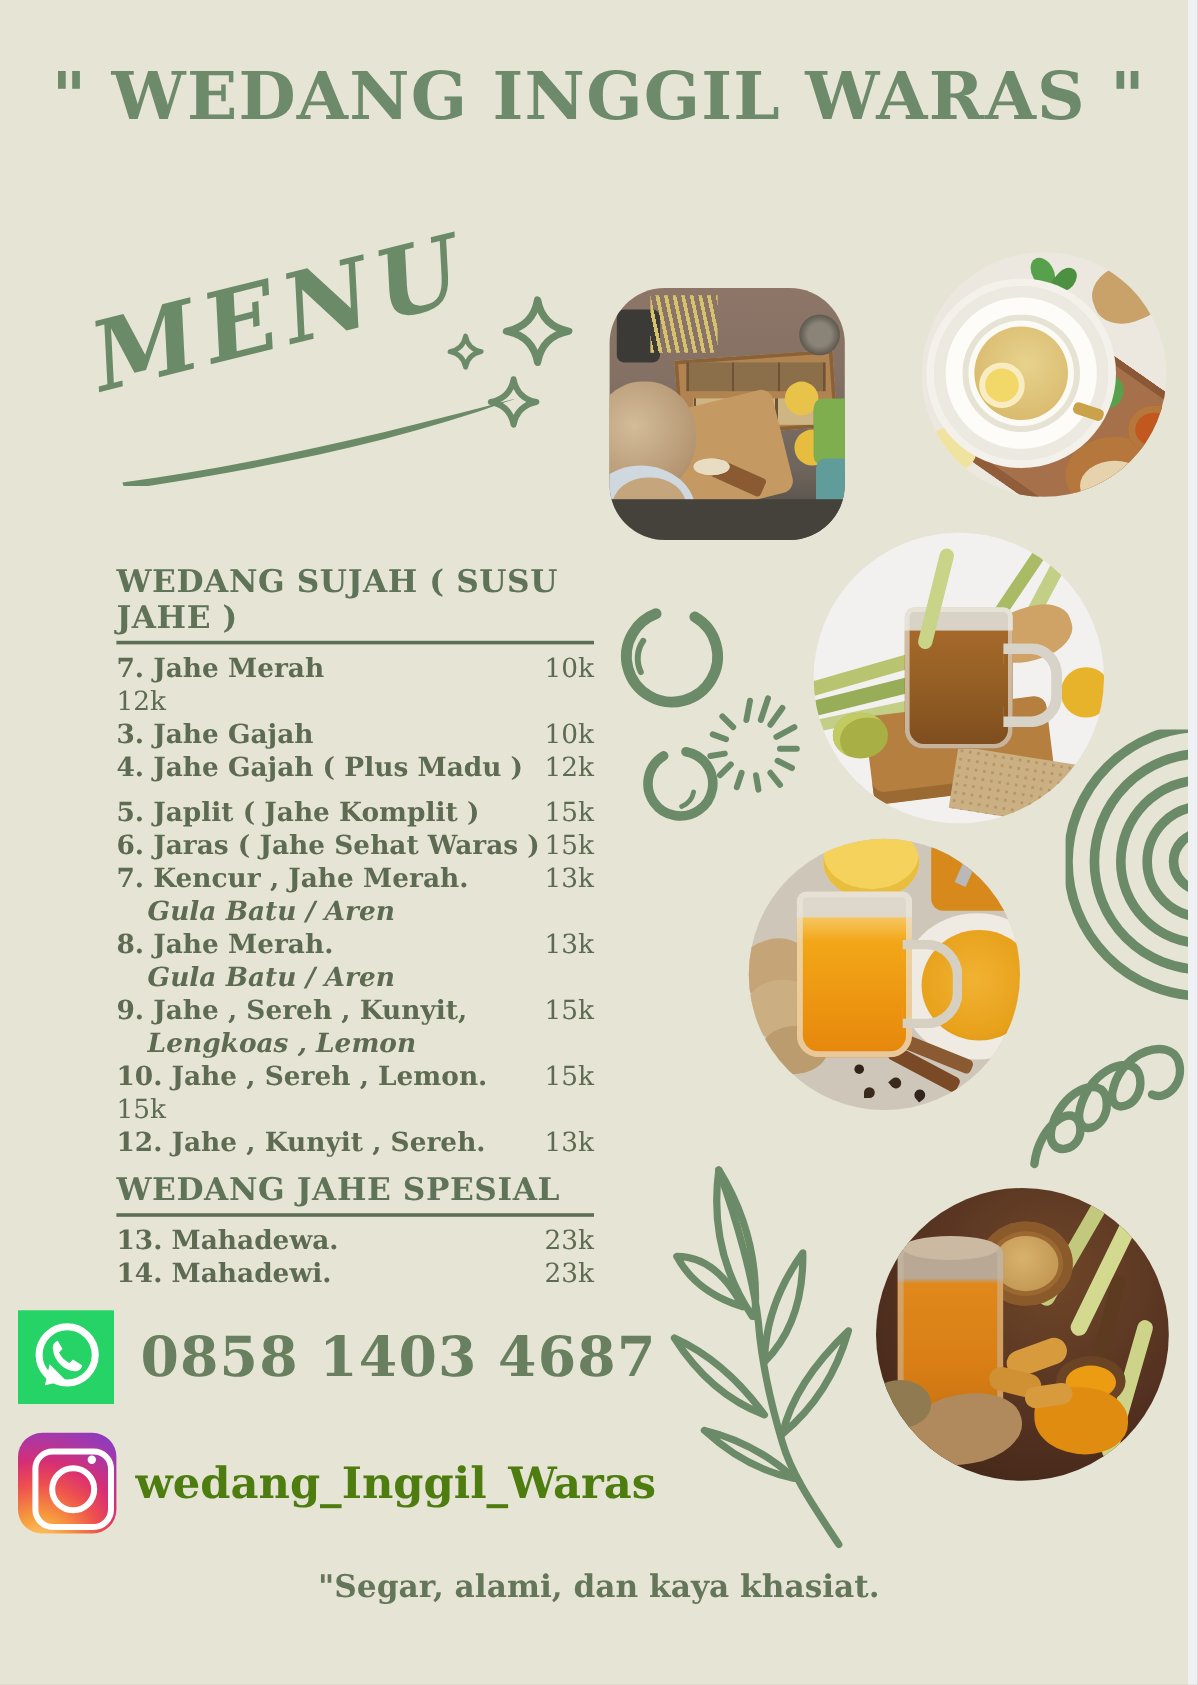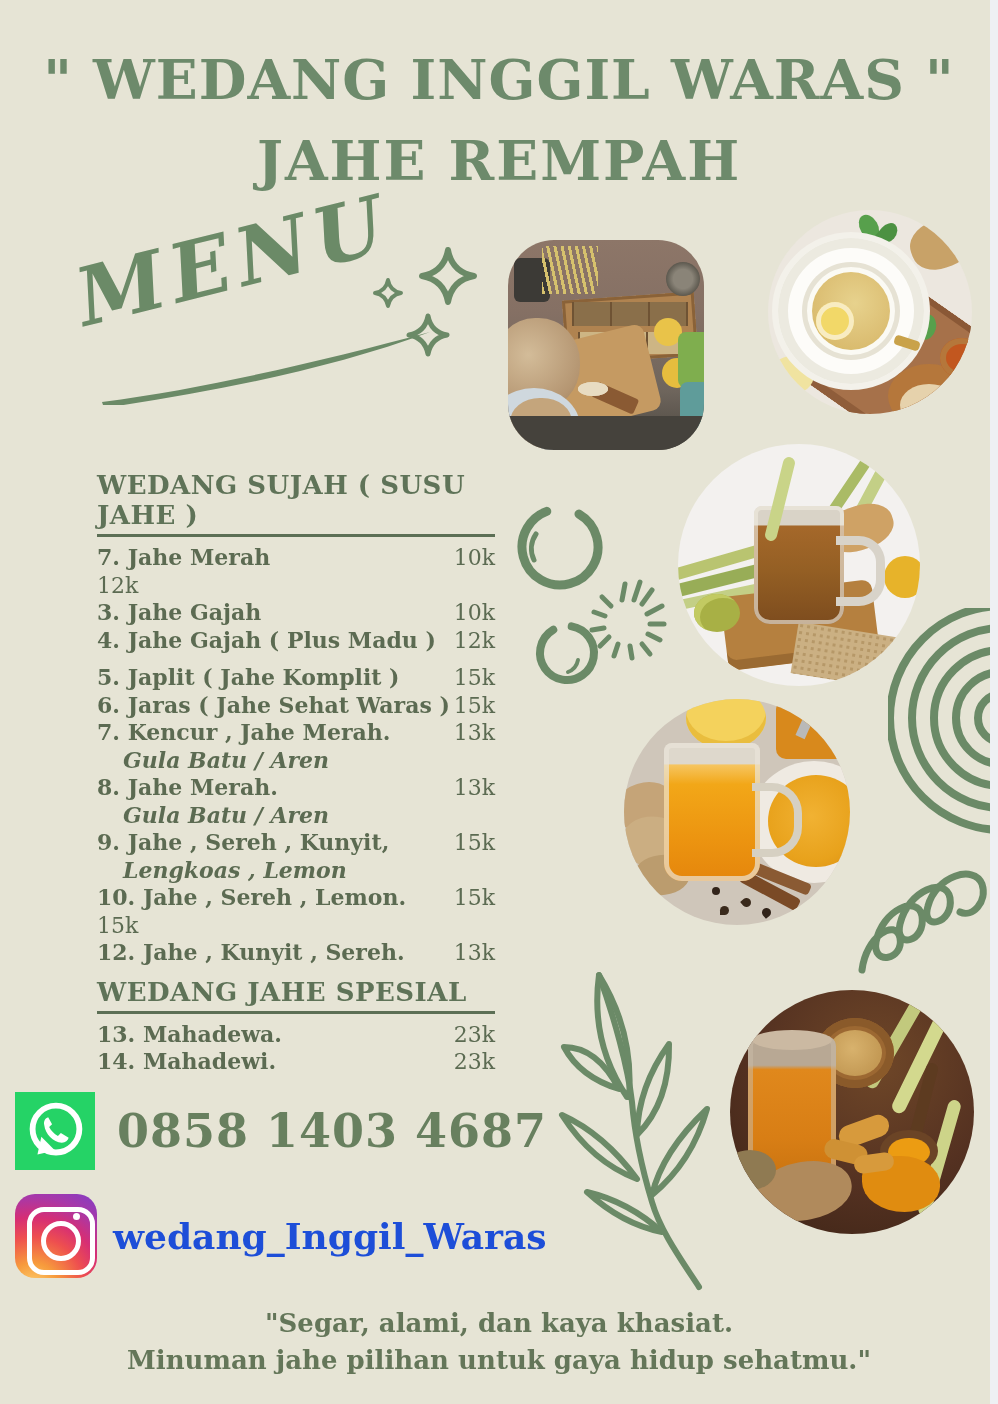--- a/index.html
+++ b/index.html
@@ -55,34 +55,33 @@
   
   .wa-row{position:absolute;left:15px;top:1092px;display:flex;align-items:center;}
   .wa-icon{width:80px;height:78px;background:#25d366;display:block;}
   .wa-number{margin-left:22px;font-size:46px;font-weight:bold;color:#68805f;letter-spacing:1px;}
   .ig-row{position:absolute;left:15px;top:1194px;display:flex;align-items:center;}
   .ig-icon{width:82px;height:84px;border-radius:20px;position:relative;
     background:radial-gradient(circle at 22% 112%,#fdd373 0%,#f79b3c 22%,#ee4f4f 45%,#d62e74 62%,#a838a8 80%,#7f3dc7 100%);}
   .ig-frame{position:absolute;left:12px;top:13px;width:58px;height:58px;border:5px solid #fff;border-radius:17px;}
   .ig-lens{position:absolute;left:26px;top:27px;width:30px;height:30px;border:5px solid #fff;border-radius:50%;}
   .ig-dot{position:absolute;right:17px;top:19px;width:7px;height:7px;background:#fff;border-radius:50%;}
-  .ig-handle{margin-left:16px;font-size:36px;font-weight:bold;color:#1d4ed8;}
+  .ig-handle{margin-left:16px;font-size:36px;font-weight:bold;color:#4d7c0f;}
 
   
   .footer{position:absolute;left:0;top:1305px;width:998px;text-align:center;
     font-size:26px;font-weight:bold;color:#647659;line-height:37px;}
 </style>
 </head>
 <body>
 
 <div class="page">
 
   <div class="title-block">
     <div class="title-line1">" WEDANG INGGIL WARAS "</div>
-    <div class="title-line2">JAHE REMPAH</div>
   </div>
 
   <div class="menu-script">MENU</div>
   <svg class="swoosh" width="335" height="75" viewBox="0 0 335 75">
     <path d="M2,72 C110,58 225,30 330,2 C228,40 110,62 4,78 Z" fill="#6b8a67"></path>
   </svg>
   <svg class="sparkles" width="110" height="115" viewBox="0 0 110 115">
     <path d="M78,4 Q82,26 104,30 Q82,34 78,56 Q74,34 52,30 Q74,26 78,4 Z" fill="none" stroke="#6b8a67" stroke-width="6" stroke-linejoin="round"></path>
     <path d="M18,34 Q20,45 31,47 Q20,49 18,60 Q16,49 5,47 Q16,45 18,34 Z" fill="none" stroke="#6b8a67" stroke-width="4" stroke-linejoin="round"></path>
     <path d="M58,70 Q61,86 77,89 Q61,92 58,108 Q55,92 39,89 Q55,86 58,70 Z" fill="none" stroke="#6b8a67" stroke-width="5" stroke-linejoin="round"></path>
@@ -321,17 +320,16 @@
     <span class="ig-icon">
       <span class="ig-frame"></span>
       <span class="ig-lens"></span>
       <span class="ig-dot"></span>
     </span>
     <span class="ig-handle">wedang_Inggil_Waras</span>
   </div>
 
   <div class="footer">
     <div>"Segar, alami, dan kaya khasiat.</div>
-    <div>Minuman jahe pilihan untuk gaya hidup sehatmu."</div>
   </div>
 
   <div class="edge-strip"></div>
 </div>
 
 </body></html>

